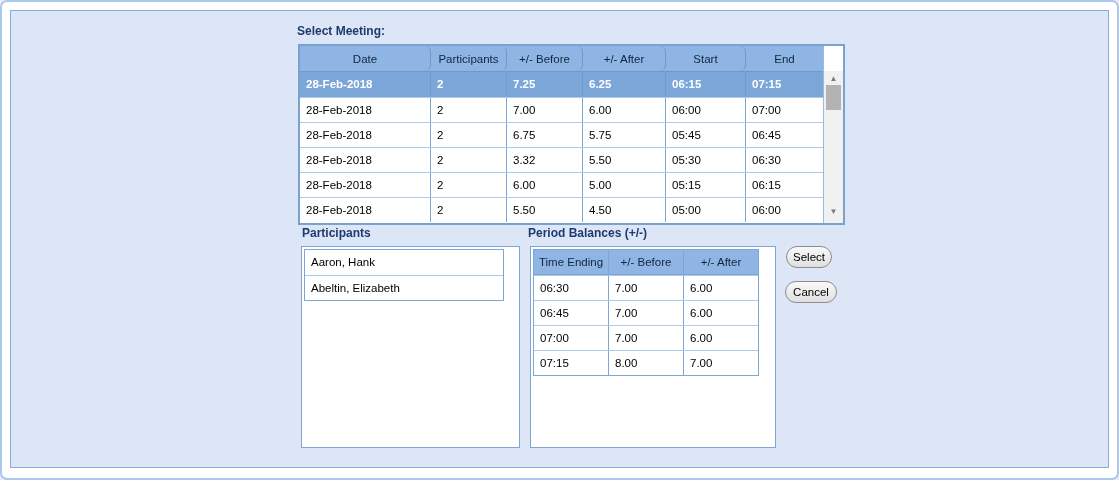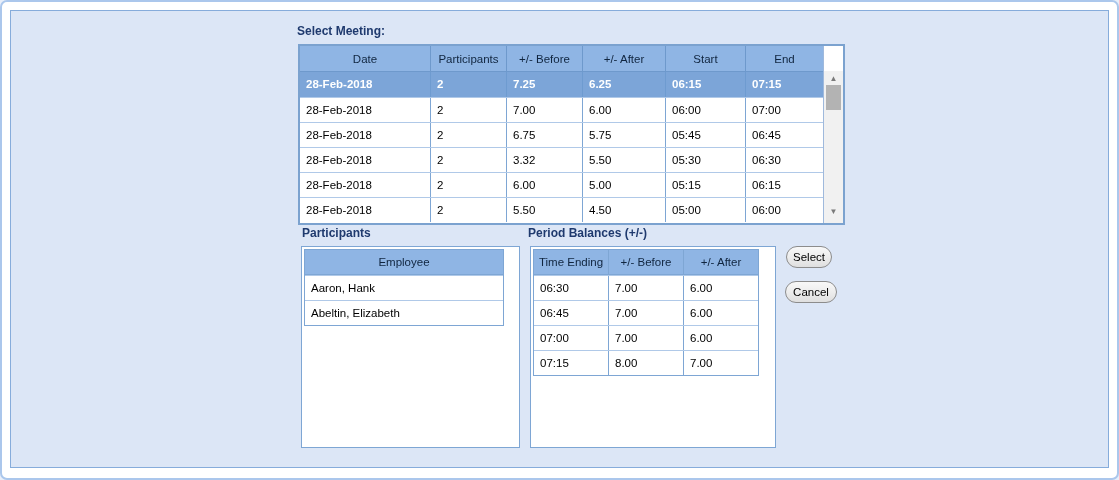--- a/index.html
+++ b/index.html
@@ -15,21 +15,21 @@
   #lbl-meeting  { left:297px; top:24px; }
   #lbl-parts    { left:302px; top:226px; }
   #lbl-periods  { left:528px; top:226px; }
 
   
   .grid { position:absolute; left:298px; top:44px; width:547px; height:181px;
           border:2px solid #7ba2cf; background:#fff; display:flex; }
   .grid-cols { width:523px; }
   .mhead { display:flex; height:26px; background:#8fb5e4; border-bottom:1px solid #6e99cc; }
   .mhead .mcell { text-align:center; line-height:26px; padding-left:0; color:#10253f;
-                  border-right:1px solid #6e99cc; }
+                  border-right:1px solid #6e99cc;border-radius:6px; }
   .mrow { display:flex; height:25px; background:#fff; border-top:1px solid #b0c9e8; }
   .mrow:first-of-type { border-top:none; }
   .mcell { padding-left:6px; line-height:24px; border-right:1px solid #7ea6d4; overflow:hidden; white-space:nowrap; }
   .c0{width:131px;} .c1{width:76px;} .c2{width:76px;} .c3{width:83px;} .c4{width:80px;} .c5{width:77px; border-right:none!important;}
   .mrow.selected { background:#7ca5d8; border-top:none; }
   .mrow.selected .mcell { color:#fff; font-weight:bold; border-right:1px solid #6e9bd0; }
   .mrow.selected .c5 { border-right:none!important; }
 
   
   .sb { width:20px; position:relative; background:#f1f1f1; border-left:1px solid #9fb9dc; }
@@ -139,23 +139,20 @@
       <div class="sb-corner"></div>
       <div class="sb-arrow sb-up">▲</div>
       <div class="sb-thumb"></div>
       <div class="sb-arrow sb-down">▼</div>
     </div>
   </div>
 
   <div class="section-label" id="lbl-parts">Participants</div>
   <div class="listpanel" id="parts-panel">
     <div class="itable" id="parts-table">
-      <div class="ihead">
-        <div class="icell e0">Employee</div>
-      </div>
       <div class="irow">
         <div class="icell e0">Aaron, Hank</div>
       </div>
       <div class="irow">
         <div class="icell e0">Abeltin, Elizabeth</div>
       </div>
     </div>
   </div>
 
   <div class="section-label" id="lbl-periods">Period Balances (+/-)</div>

